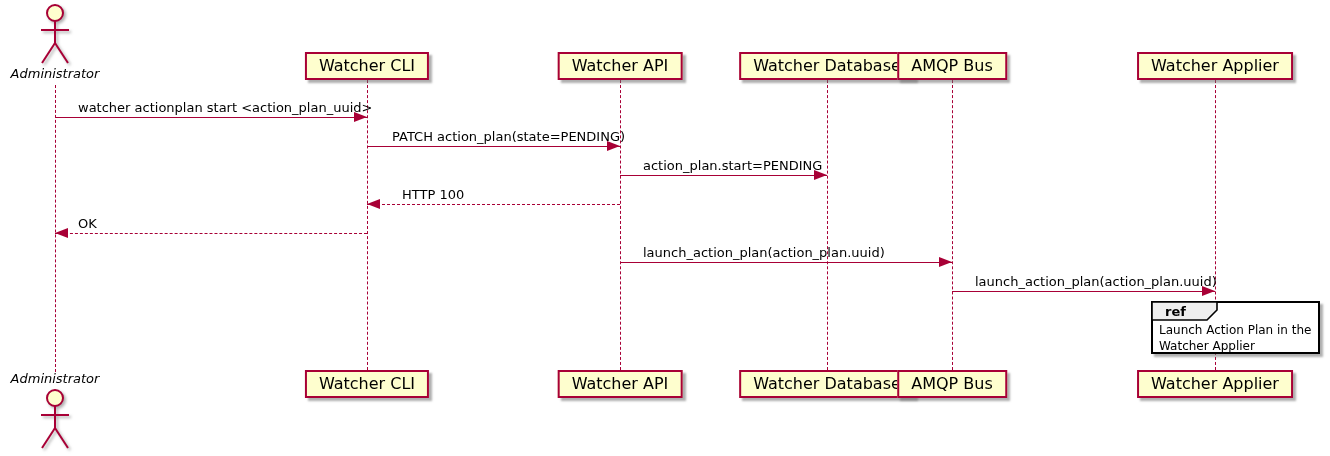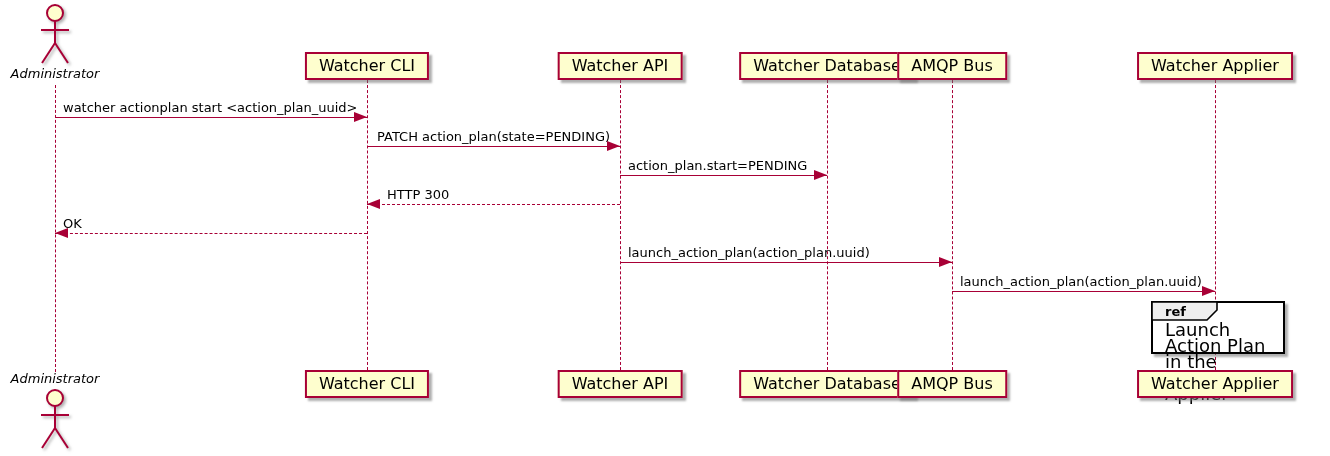--- a/index.html
+++ b/index.html
@@ -55,20 +55,21 @@
     position: absolute; left: 0; right: 0; top: 0;
     border-top: 1px solid var(--line-color);
   }
   .msg.dashed .line { border-top-style: dashed; }
   .mlabel {
     position: absolute;
     top: -17px;
     font-size: 13px;
     white-space: nowrap;
     color: var(--text-color);
+    margin-left: 15px;
   }
   .head { position: absolute; width: 0; height: 0; top: -5px; }
   .head.right {
     right: 0;
     border-top: 5px solid transparent;
     border-bottom: 5px solid transparent;
     border-left: 13px solid var(--line-color);
   }
   .head.left {
     left: 0;
@@ -82,22 +83,22 @@
     background: #ffffff;
     border: 2px solid var(--ref-border);
     box-shadow: 3px 3px 2px rgba(110,110,110,0.55);
   }
   .ref-tab { position: absolute; top: -2px; left: -2px; }
   .ref-kw {
     position: absolute; top: 1px; left: 12px;
     font-weight: bold; font-size: 13px;
   }
   .ref-text {
-    position: absolute; top: 19px; left: 12px;
-    font-size: 18px; line-height: 16px;
+    position: absolute; top: 19px; left: 6px;
+    font-size: 12px; line-height: 16px;
     white-space: pre-line;
   }
 </style>
 </head>
 <body>
 
 <div class="canvas">
 
   <div class="lifeline" style="left:55px;  top:85px; height:287px"></div>
   <div class="lifeline" style="left:367px; top:80px; height:290px"></div>
@@ -134,21 +135,21 @@
   </div>
 
   <div class="msg solid" style="left:620px;top:175px;width:207px">
     <div class="line"></div>
     <div class="mlabel" style="left:8px">action_plan.start=PENDING</div>
     <div class="head right"></div>
   </div>
 
   <div class="msg dashed" style="left:367px;top:204px;width:253px">
     <div class="line"></div>
-    <div class="mlabel" style="left:20px">HTTP 300</div>
+    <div class="mlabel" style="left:20px">HTTP 100</div>
     <div class="head left"></div>
   </div>
 
   <div class="msg dashed" style="left:55px;top:233px;width:312px">
     <div class="line"></div>
     <div class="mlabel" style="left:8px">OK</div>
     <div class="head left"></div>
   </div>
 
   <div class="msg solid" style="left:620px;top:262px;width:332px">
@@ -156,21 +157,21 @@
     <div class="mlabel" style="left:8px">launch_action_plan(action_plan.uuid)</div>
     <div class="head right"></div>
   </div>
 
   <div class="msg solid" style="left:952px;top:291px;width:263px">
     <div class="line"></div>
     <div class="mlabel" style="left:8px">launch_action_plan(action_plan.uuid)</div>
     <div class="head right"></div>
   </div>
 
-  <div class="ref" style="left:1151px;top:301px;width:134px;height:53px">
+  <div class="ref" style="left:1151px;top:301px;width:169px;height:53px">
     <svg class="ref-tab" width="68" height="20" viewBox="0 0 68 20">
       <path d="M1,1 H66 V9 L56,19 H1 Z" fill="#EEEEEE" stroke="#000000" stroke-width="1.6"></path>
     </svg>
     <span class="ref-kw">ref</span>
     <div class="ref-text">Launch Action Plan in the
 Watcher Applier</div>
   </div>
 
   <div class="pbox" style="left:367px;top:370px">Watcher CLI</div>
   <div class="pbox" style="left:620px;top:370px">Watcher API</div>

